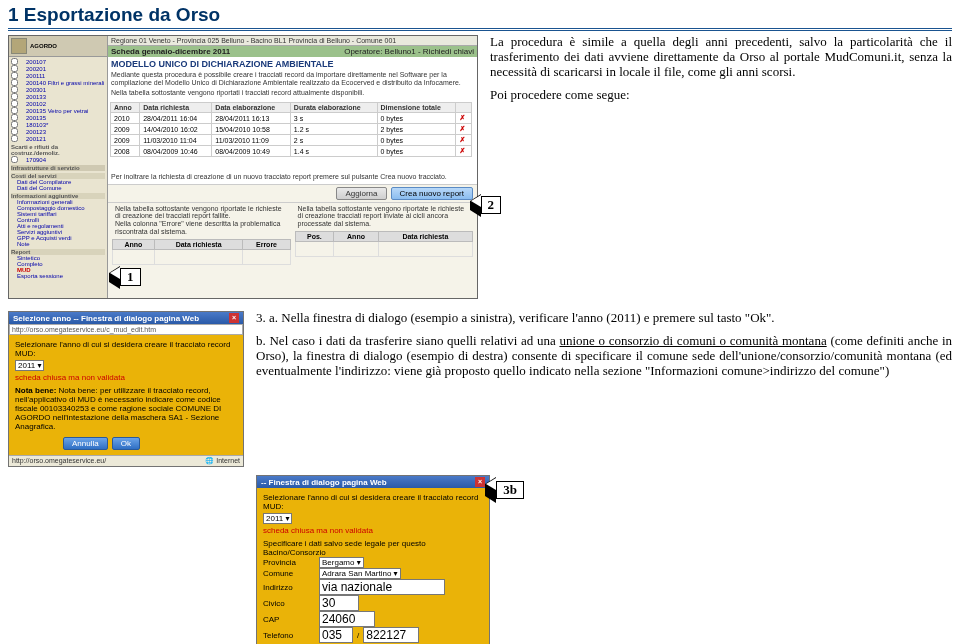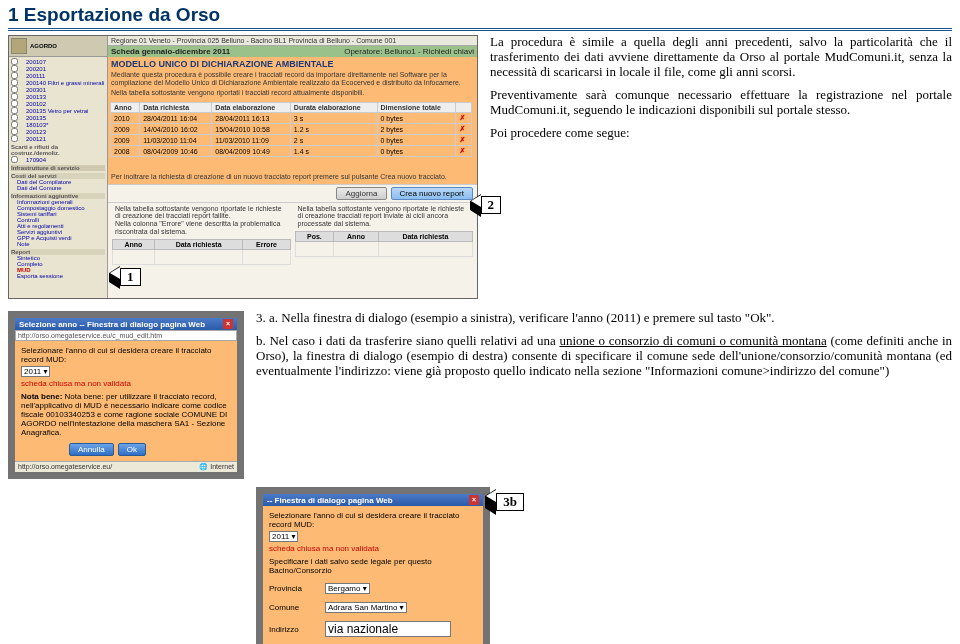--- a/index.html
+++ b/index.html
@@ -72,21 +72,21 @@
     border-bottom: 1px solid #999; display:flex; align-items:center; gap:3px;
   }
   .ss1-left .brand .logo {
     width:14px; height:14px; background:#b3a678; border:1px solid #887;
   }
   .ss1-left .section { padding: 1px 2px; }
   .ss1-left .section .item { color:#0000aa; padding:0 0 0 4px; border-left:2px solid transparent; }
   .ss1-left .section .hdr { color:#555; font-weight:bold; margin-top:2px; }
   .ss1-left .ckrow { display:flex; align-items:center; gap:2px; }
   .ss1-left input[type=checkbox] { width:7px; height:7px; margin:0; }
-  .ss1-main { flex:1; background:#fdba74; display:flex; flex-direction:column; }
+  .ss1-main { flex:1; background:#ffffff; display:flex; flex-direction:column; }
 
   table.data {
     border-collapse: collapse; width: 98%; margin: 2px; font-size: 7px;
   }
   table.data th, table.data td {
     border: 1px solid #ccc; padding: 1px 3px; text-align:left;
   }
   table.data th { background:#eee; color:#333; }
   .red-x { color:#c00; font-weight:bold; text-align:center; }
 
@@ -119,40 +119,40 @@
   }
   .arrow-label .tri-l::after {
     content:""; position:absolute; left:1px; top:-6px;
     border-top:6px solid transparent; border-bottom:6px solid transparent;
     border-right:10px solid #fff;
   }
   .arrow-label .tri-pos { position:relative; }
 
   
   .dialog {
-    border:7px solid #737373; background:#fdba74;
+    border:1px solid #737373; background:#eab308;
     font-family:Tahoma,sans-serif; font-size:8px;
     position:relative;
   }
   .dlg-title {
     background: linear-gradient(#4a7ac8,#2a5aa8); color:#fff;
     font-size:8px; font-weight:bold; padding:1px 4px;
     display:flex; justify-content:space-between; align-items:center;
   }
   .dlg-title .x { background:#c33; color:#fff; width:10px; height:10px; font-size:7px; text-align:center; line-height:10px; cursor:pointer; }
   .dlg-body { padding:5px 6px; }
   .dlg-url { background:#fff; border:1px solid #aaa; padding:1px 2px; font-size:7px; color:#555; }
   .dlg-select {
     border:1px solid #777; background:#fff; padding:0 2px; font-size:8px;
   }
   .dlg-btns { display:flex; gap:4px;padding-left:48px; }
   .note-red { color:#c00; font-size:8px; }
   .status-bar { background:#ece9d8; border-top:1px solid #aaa; font-size:7px; padding:1px 3px; display:flex; justify-content:space-between; color:#333; }
 
-  .input-line { display:flex; align-items:center; gap:4px; margin:8px 0; }
+  .input-line { display:flex; align-items:center; gap:4px; margin:0 0; }
   .input-line .lbl { width:52px; }
   .input-line input { font-size:12px; padding:0 2px; border:1px solid #777; background:#fff; }
 
   .section3-row { display:flex; gap:12px; margin-top:12px; }
   .section4-row { display:flex; gap:12px; margin-top:8px; }
 </style>
 </head>
 <body>
 
 <div class="page-title">1  Esportazione da Orso</div>
@@ -345,21 +345,20 @@
 
       <div class="arrow-label" style="right:-24px; top:160px;">
         <span class="tri-pos"><span class="tri-l"></span></span>
         <span class="box">2</span>
       </div>
     </div>
   </div>
 
   <div class="right-col">
     <p>La procedura è simile a quella degli anni precedenti, salvo la particolarità che il trasferimento dei dati avviene direttamente da Orso al portale MudComuni.it, senza la necessità di scaricarsi in locale il file, come gli anni scorsi.</p>
-    <p>Preventivamente sarà comunque necessario effettuare la registrazione nel portale MudComuni.it, seguendo le indicazioni disponibili sul portale stesso.</p>
     <p>Poi procedere come segue:</p>
   </div>
 </div>
 
 <div class="section3-row">
   <div style="flex:0 0 236px; position:relative;">
     <div class="dialog">
       <div class="dlg-title">
         <span>Selezione anno -- Finestra di dialogo pagina Web</span>
         <span class="x">×</span>

